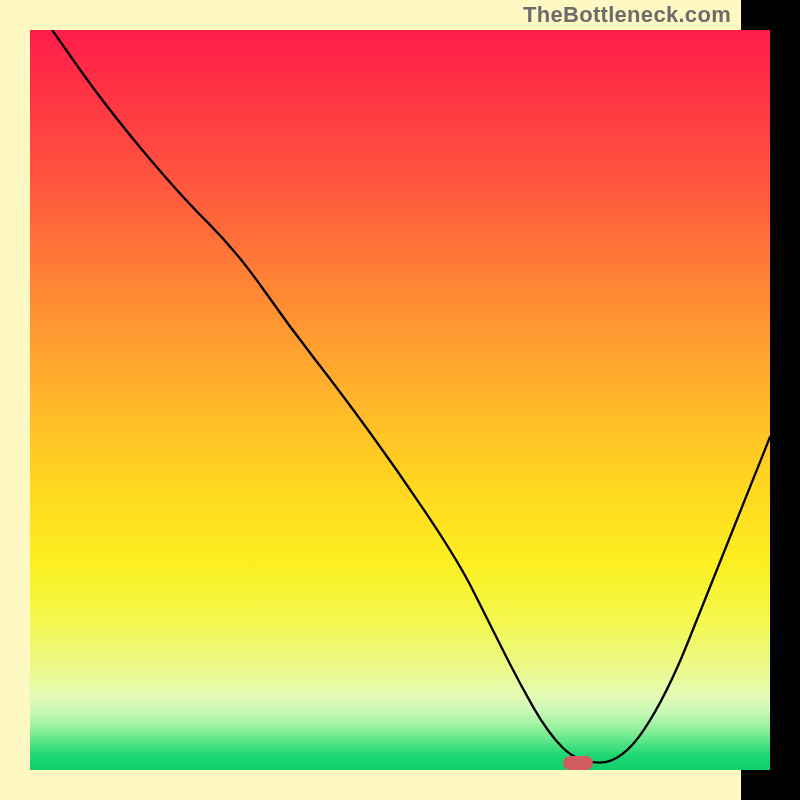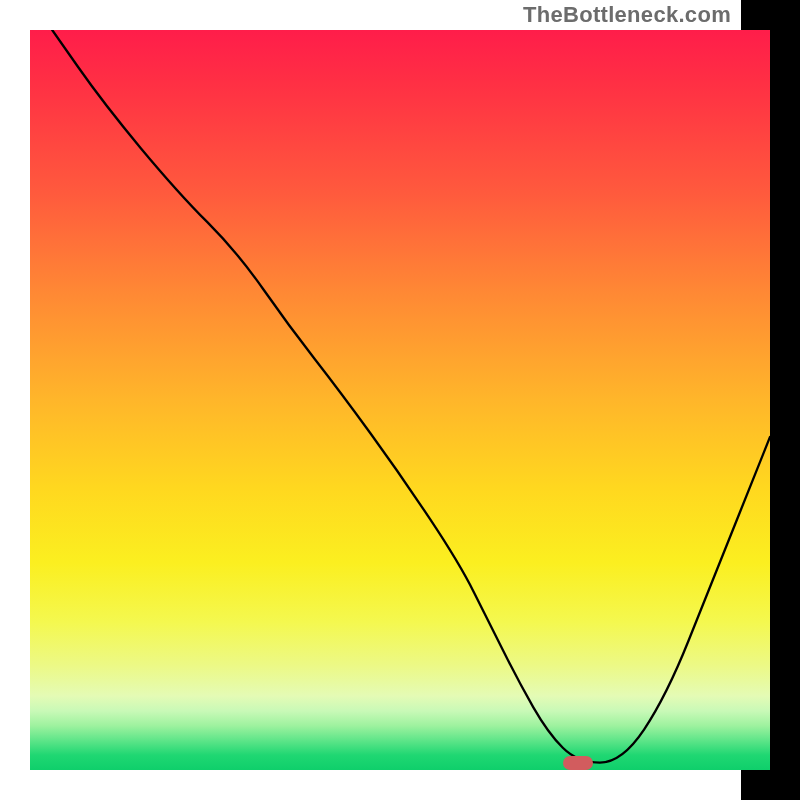--- a/index.html
+++ b/index.html
@@ -8,21 +8,21 @@
     width: 800px;
     height: 800px;
     background: #000;
     overflow: hidden;
     font-family: Arial, Helvetica, sans-serif;
   }
   .stage {
     position: relative;
     width: 741px;
     height: 800px;
-    background: #ffffff;
+    background: #fef9c3;
   }
   .watermark {
     position: absolute;
     top: 2px;
     right: 10px;
     color: #6c6c6c;
     font-size: 22px;
     font-weight: 600;
     letter-spacing: 0.3px;
     z-index: 10;

